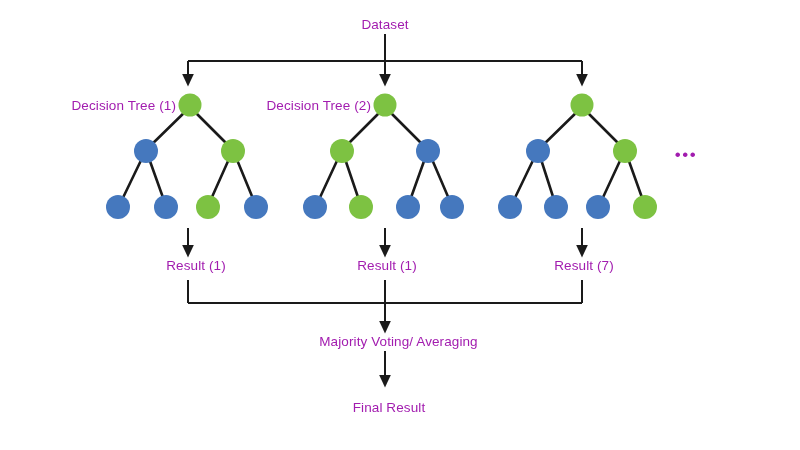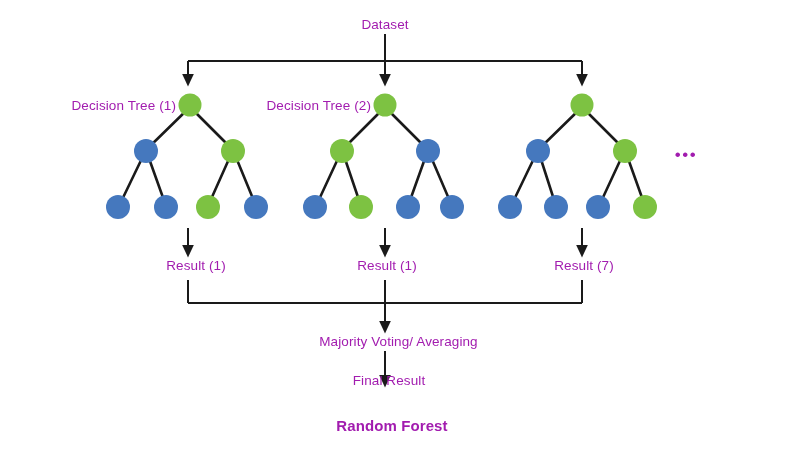--- a/index.html
+++ b/index.html
@@ -148,17 +148,16 @@
   <div class="lbl right" style="left:371px; top:105px;text-align:center;">Decision Tree (2)</div>
 
   <div class="lbl center" style="left:686px; top:155px; font-size:17px; letter-spacing:1.5px;">•••</div>
 
   <div class="lbl center" style="left:196px; top:265px;">Result (1)</div>
   <div class="lbl center" style="left:387px; top:265px;">Result (1)</div>
   <div class="lbl center" style="left:584px; top:265px;">Result (7)</div>
 
   <div class="lbl center" style="left:391px; top:341px;padding-left:15px;">Majority Voting/ Averaging</div>
 
-  <div class="lbl center" style="left:389px; top:380px;">Final Result</div>
+  <div class="lbl center" style="left:389px; top:407px;">Final Result</div>
 
-  <div class="lbl center bold" style="left:392px; top:425px;">Random Forest</div>
 
 </div>
 
 </body></html>

